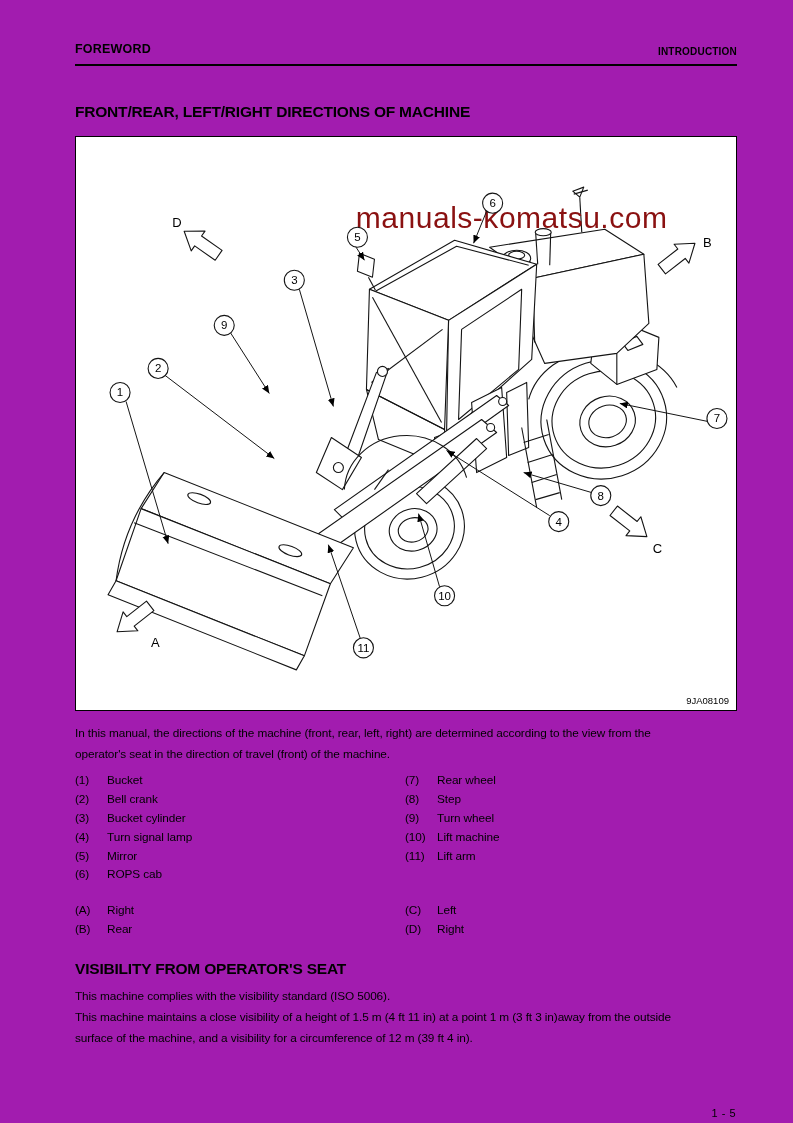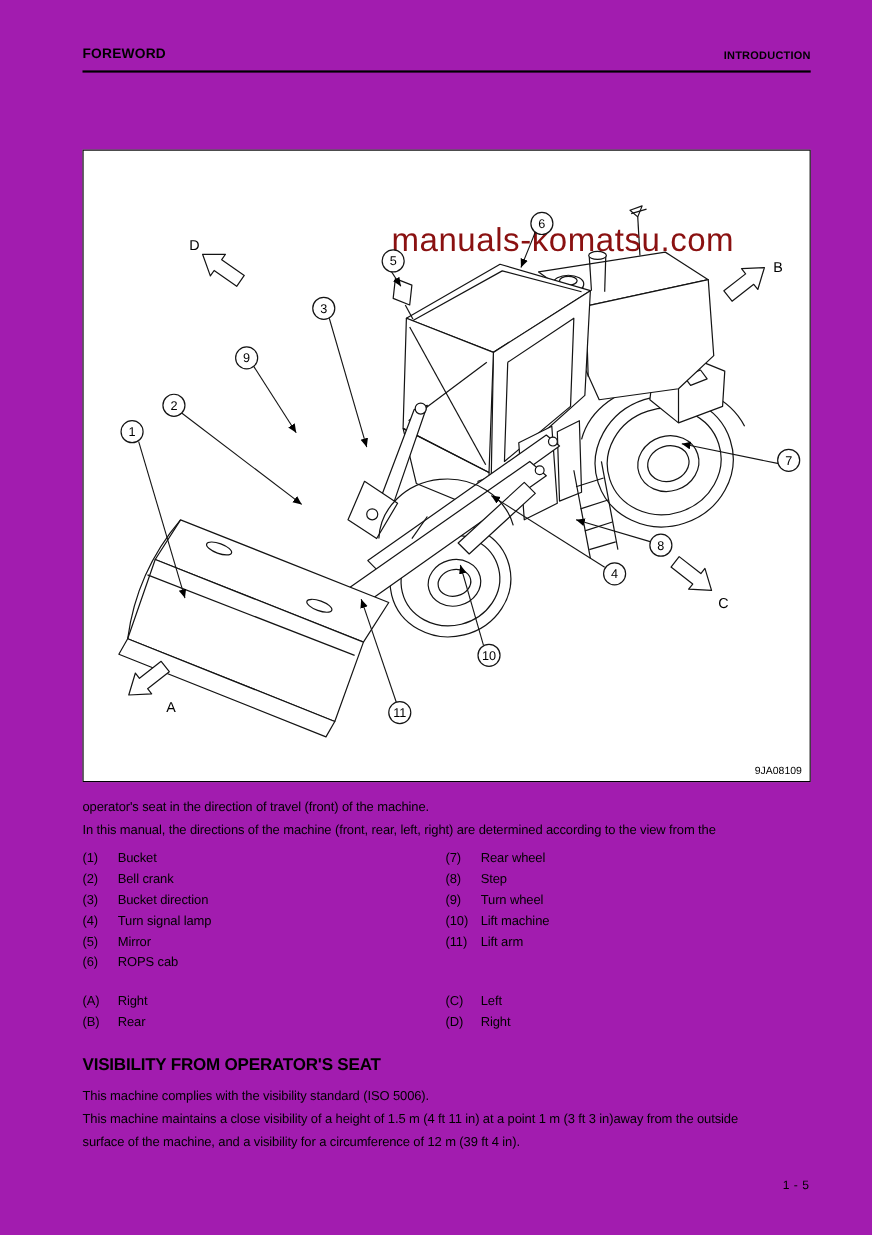--- a/index.html
+++ b/index.html
@@ -21,32 +21,33 @@
   .list-col{position:absolute;font-size:11.8px;letter-spacing:-.1px;}
   .list-row{height:18.9px;line-height:18.9px;display:flex;}
   .list-num{width:32px;flex:0 0 32px;}
   #parts-left{left:75px;top:771px;width:320px;}
   #parts-right{left:405px;top:771px;width:320px;}
   #dir-left{left:75px;top:901px;width:320px;}
   #dir-right{left:405px;top:901px;width:320px;}
   #title-visibility{top:960px;}
   #vis-line1{top:986px;}
   #vis-para2{top:1007px;}
-  .page-num{position:absolute;right:57px;top:1072px;font-size:11px;letter-spacing:.5px;}
+  .page-num{position:absolute;right:57px;top:1107px;font-size:11px;letter-spacing:.5px;}
   line,path,polygon,polyline,ellipse,circle{vector-effect:non-scaling-stroke;}
 </style>
 </head>
 <body>
 
 <div class="page">
 
   <div class="hdr-left">FOREWORD</div>
   <div class="hdr-right">INTRODUCTION</div>
   <div class="hdr-rule"></div>
 
+  <div class="sec-title" id="title-directions">FRONT/REAR, LEFT/RIGHT DIRECTIONS OF MACHINE</div>
 
   <div class="figure-box">
     <svg viewBox="0 0 659 572">
       <defs>
         <marker id="ah" orient="auto" markerWidth="9" markerHeight="8" refX="8" refY="3.5">
           <path d="M0,0 L8,3.5 L0,7 Z" fill="#000"></path>
         </marker>
       </defs>
       <g fill="none" stroke="#141414" stroke-width="1.1" stroke-linejoin="round">
 
@@ -224,36 +225,36 @@
           <path d="M0,0 L-17,12 L-17,6 L-42,6 L-42,-6 L-17,-6 L-17,-12 Z" transform="translate(108,94) rotate(215)" fill="#fff"></path>
           <text x="96" y="90" fill="#000" stroke="none">D</text>
         </g>
 
         <text x="652" y="566" text-anchor="end" font-size="9.5" fill="#000" stroke="none" font-family="Liberation Sans, sans-serif">9JA08109</text>
       </g>
     </svg>
   </div>
 
   <div class="body-text" id="intro-para">
+    <div>In this manual, the directions of the machine (front, rear, left, right) are determined according to the view from the</div>
     <div>operator's seat in the direction of travel (front) of the machine.</div>
-    <div>In this manual, the directions of the machine (front, rear, left, right) are determined according to the view from the</div>
   </div>
 
   <div class="list-col" id="parts-left">
     <div class="list-row">
         <span class="list-num">(1)</span>
         <span>Bucket</span>
       </div>
     <div class="list-row">
         <span class="list-num">(2)</span>
         <span>Bell crank</span>
       </div>
     <div class="list-row">
         <span class="list-num">(3)</span>
-        <span>Bucket direction</span>
+        <span>Bucket cylinder</span>
       </div>
     <div class="list-row">
         <span class="list-num">(4)</span>
         <span>Turn signal lamp</span>
       </div>
     <div class="list-row">
         <span class="list-num">(5)</span>
         <span>Mirror</span>
       </div>
     <div class="list-row">

